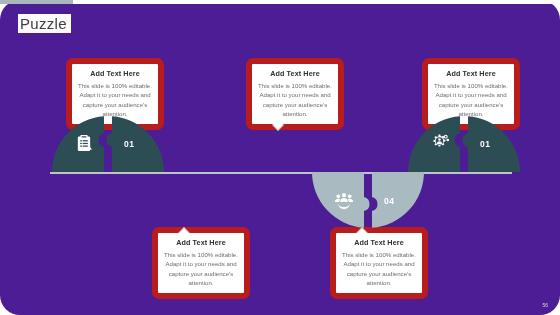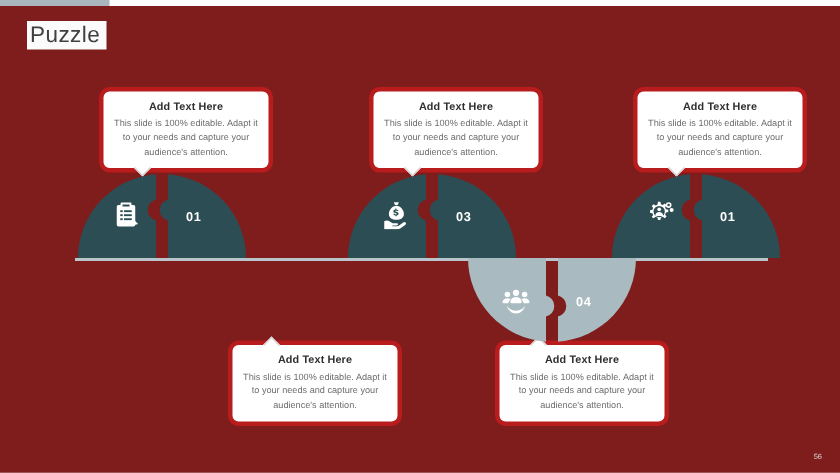--- a/index.html
+++ b/index.html
@@ -5,21 +5,22 @@
   html,body{margin:0;padding:0;}
   body{
     width:560px;height:315px;
     background:#ffffff;
     font-family:"Liberation Sans", sans-serif;
     overflow:hidden;
     position:relative;
   }
   #slide{
     position:absolute;inset:0;
-    background:#7f1d1d;
+    background:#4c1d95;
+    border-radius:20px;
   }
   
   #progress-track{
     position:absolute;top:0;left:0;width:560px;height:4px;
     background:#fdfdfd;
   }
   #progress-fill{
     position:absolute;top:0;left:0;height:4px;
     background:#a9b6bd;
   }
@@ -37,22 +38,22 @@
   }
   
   #baseline{
     position:absolute;
     left:50px;top:172px;width:462px;height:1.5px;
     background:#b9c5cb;
   }
   
   .callout{
     position:absolute;
-    width:116px;
-    border:3px solid #b91c1c;
+    width:98px;
+    border:6px solid #b91c1c;
     border-radius:7px;
     background:#ffffff;
     padding:5px 5px 6px 5px;
     box-sizing:border-box;
   }
   .callout .ct-head{
     font-size:7.2px;font-weight:bold;color:#2f2f2f;
     text-align:center;margin-bottom:3px;letter-spacing:.1px;
   }
   .callout .ct-body{
@@ -158,35 +159,20 @@
         <rect x="10.4" y="11.8" width="6.2" height="1.5" fill="#2d4d55"></rect>
         <rect x="7.4" y="15" width="2" height="1.5" fill="#2d4d55"></rect>
         <rect x="10.4" y="15" width="6.2" height="1.5" fill="#2d4d55"></rect>
         <path d="M18.6 16.4l3.1 3.1-4.3 1.2 1.2-4.3z" fill="#ffffff"></path>
       </svg>
     </span>
     <span class="num">01</span>
   </div>
 
 
-  <div class="piece up" style="left:232px;top:116px;">
-    <svg width="112" height="56" viewBox="0 0 112 56">
-      <path d="M0,56 A56,56 0 0 1 52,0.2 L52,17 A7.2,7.2 0 0 0 52,31 L52,56 Z" fill="#2d4d55"></path>
-      <path d="M60,0.2 A56,56 0 0 1 112,56 L60,56 L60,31 A7.2,7.2 0 0 1 60,17 Z" fill="#2d4d55"></path>
-    </svg>
-    <span class="ico">
-      <svg viewBox="0 0 24 24" width="20" height="20">
-        <path d="M10.2 2.2h4.1l-1 2.1h-2.1l-1-2.1z" fill="#ffffff"></path>
-        <path d="M12.3 4.9c3.3 0 6 3.4 6 6.6s-2.7 4.6-6 4.6-6-1.4-6-4.6 2.7-6.6 6-6.6z" fill="#ffffff"></path>
-        <path d="M12.3 7.2v.7c1 .1 1.6.6 1.6 1.3h-1.1c0-.3-.3-.5-.7-.5s-.7.2-.7.5.2.4.9.6c1.1.3 1.7.6 1.7 1.5s-.6 1.3-1.6 1.4v.7h-.8v-.7c-1.1-.1-1.7-.6-1.7-1.4h1.1c0 .3.3.6.8.6s.7-.2.7-.5-.3-.4-1-.6c-1-.3-1.6-.6-1.6-1.5s.6-1.3 1.6-1.4v-.7h.8z" fill="#2d4d55"></path>
-        <path d="M2.6 17.4c1.6-.9 3-.6 4.4.2l2.3 1.3h3.3c.6 0 1 .4 1 .9s-.4.9-1 .9H9.1v.6h3.6c.8 0 1.4-.2 2-.7l3.1-2.3c.7-.5 1.6-.4 2 .2.4.6.2 1.3-.5 1.8l-3.6 2.6c-.8.6-1.7.9-2.7.9H2.6v-6.4z" fill="#ffffff"></path>
-      </svg>
-    </span>
-    <span class="num">03</span>
-  </div>
 
   <div class="piece down" style="left:312px;top:172px;">
     <svg width="112" height="56" viewBox="0 0 112 56">
       <path d="M0,0 L52,0 L52,25 A7.2,7.2 0 0 1 52,39 L52,55.8 A56,56 0 0 1 0,0 Z" fill="#a9bbc0"></path>
       <path d="M60,0 L112,0 A56,56 0 0 1 60,55.8 L60,39 A7.2,7.2 0 0 0 60,25 Z" fill="#a9bbc0"></path>
     </svg>
     <span class="ico">
       <svg viewBox="0 0 24 24" width="20" height="20">
         <circle cx="12" cy="5" r="2.5" fill="#ffffff"></circle>
         <circle cx="5.1" cy="6.4" r="2.2" fill="#ffffff"></circle>

